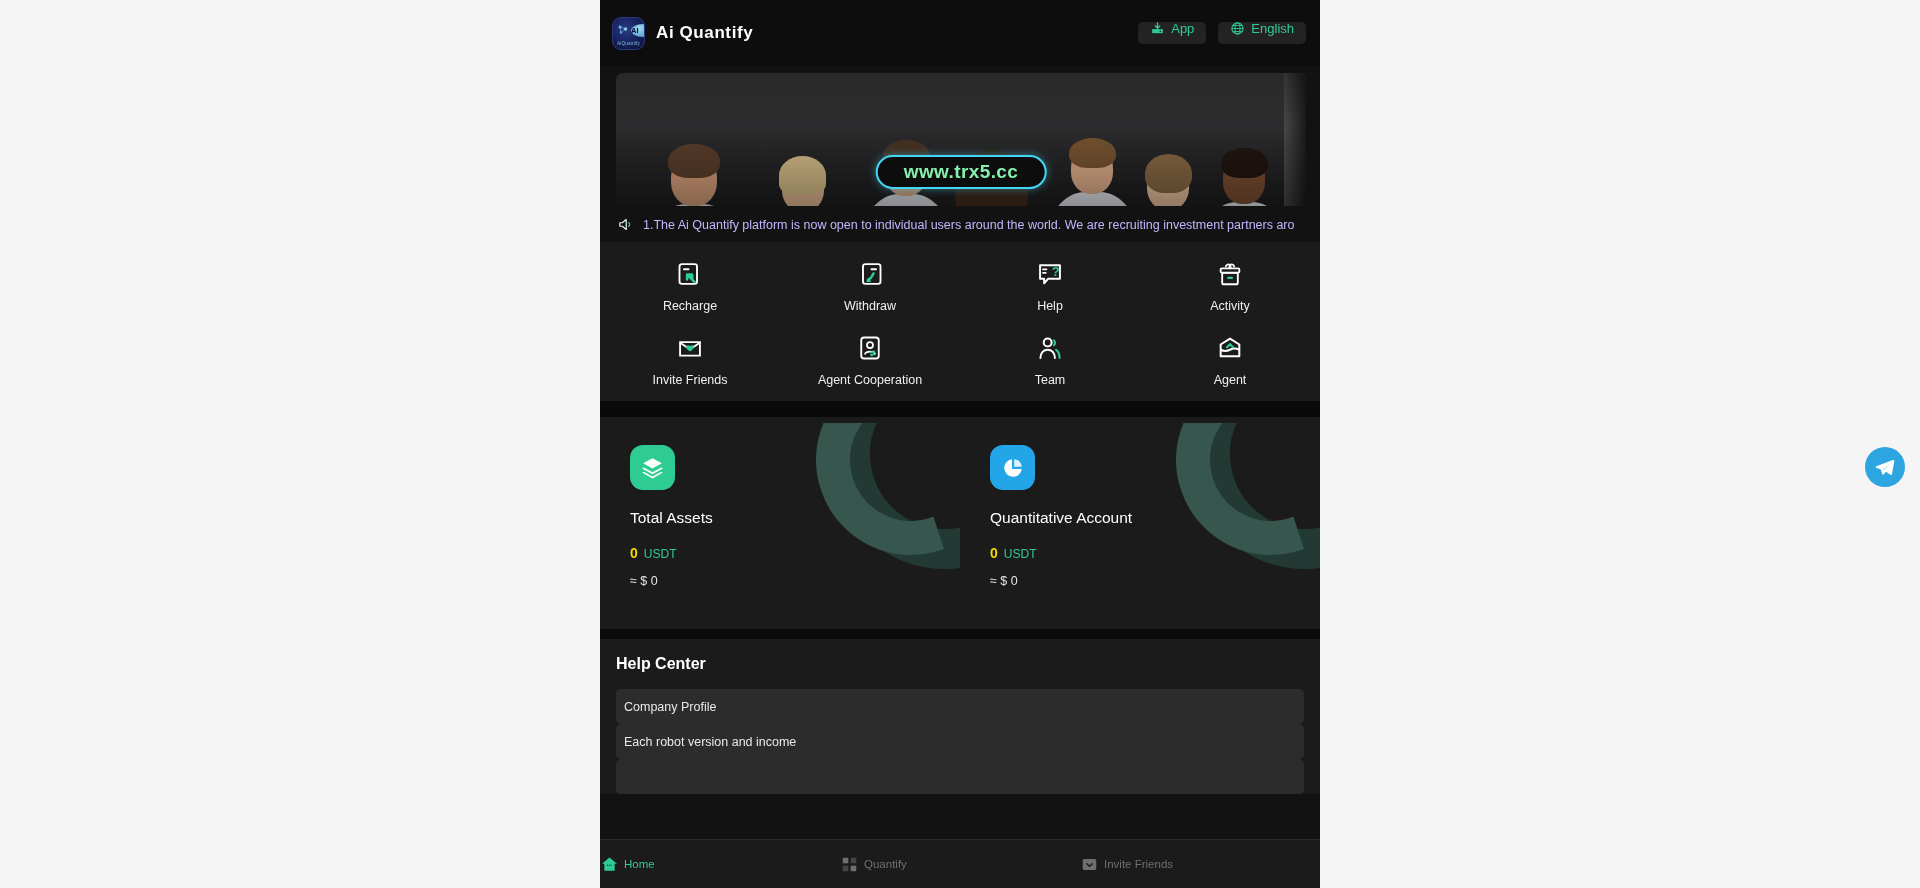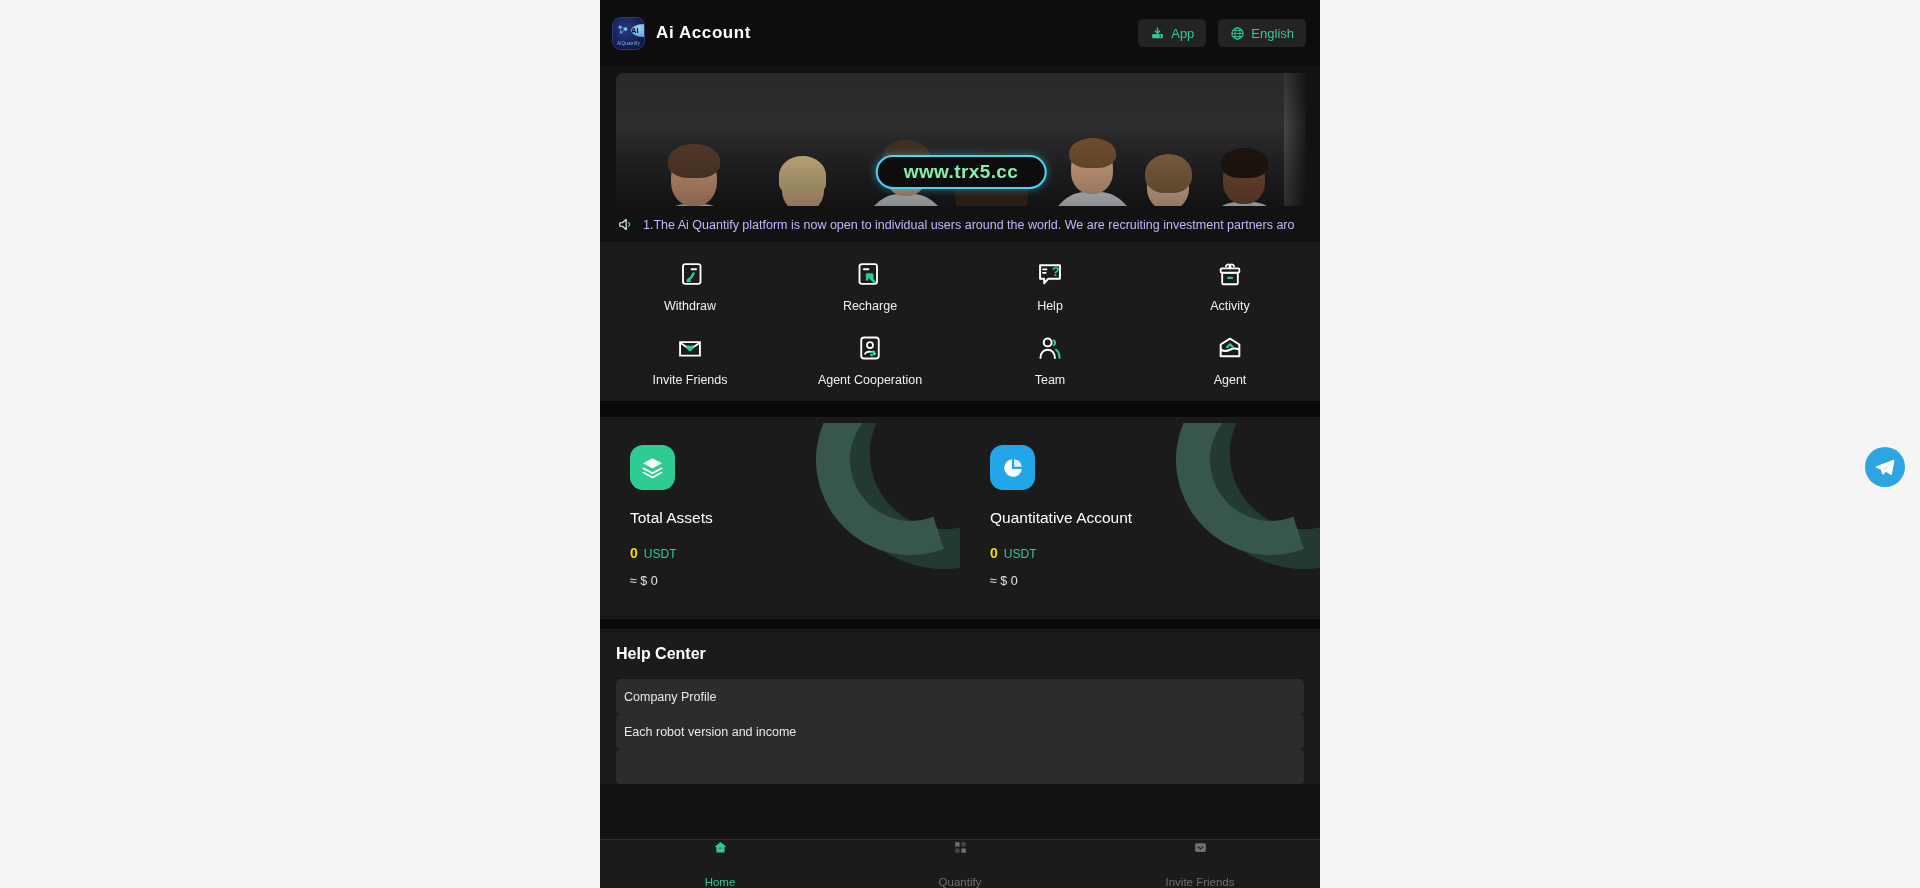--- a/index.html
+++ b/index.html
@@ -52,22 +52,22 @@
     position:absolute; left:0; right:0; bottom:3px;
     text-align:center;
     font-size:4.6px; color:#7fb9dd; letter-spacing:.2px;
   }
   #app-title {
     color:#fff; font-size:17px; font-weight:bold;
     letter-spacing:.6px; margin-left:11px;
   }
   #header-actions { margin-left:auto; display:flex; gap:12px; }
   .hbtn {
-    display:flex; align-items:center; gap:6px;
-    height:22px; padding:14px 12px;
+    display:flex; align-items:flex-end; gap:6px;
+    height:22px; padding:8px 12px;
     border-radius:5px;
     background:#232323;
     color:#2ecc92;
     font-size:13px;
     cursor:pointer;
     white-space:nowrap;
   }
   .hbtn svg { display:block; }
 
   
@@ -152,21 +152,21 @@
     margin-top:10px;
     color:#f0f0f0; font-size:12.5px;
     white-space:nowrap;
   }
   .sep-band { height:16px; background:#0a0a0a; }
 
   
   #assets {
     display:flex;
     background:#1b1b1b;
-    padding:6px 0 30px;
+    padding:6px 0 40px;
   }
   .acard {
     flex:1; position:relative;
     padding:22px 0 0 30px;
     overflow:hidden;
     min-height:166px;
   }
   .acard .arc, .acard .arc2 {
     position:absolute; pointer-events:none;
     border-radius:50%;
@@ -228,23 +228,23 @@
   #tabbar {
     position:absolute; left:0; right:0; bottom:0;
     height:49px;
     background:#1b1b1b;
     border-top:1px solid #2a2a2a;
     display:flex;
     z-index:30;
   }
   #tabbar .tab {
     flex:1;
-    display:flex; flex-direction:column;
+    display:flex; flex-direction:row;
     align-items:center; justify-content:flex-start;
-    gap:21px;
+    gap:5px;
     cursor:pointer;
     color:#6f6f6f;
   }
   #tabbar .tab .tl { font-size:11.5px; }
   #tabbar .tab.active { color:#2ecc92; }
 
   
   #tg {
     position:absolute;
     left:1865px; top:447px;
@@ -265,21 +265,21 @@
     <div id="logo-box">
       <svg class="mol" viewBox="0 0 24 24">
         <circle cx="6" cy="6" r="3" fill="#6fb7e0"></circle>
         <circle cx="17" cy="10" r="3.4" fill="#8fd0ea"></circle>
         <circle cx="8" cy="17" r="2.6" fill="#4f93c8"></circle>
         <path d="M6 6 L17 10 M17 10 L8 17 M8 17 L6 6" stroke="#7cc0e4" stroke-width="1.1" fill="none"></path>
       </svg>
       <div class="ai-ball">AI</div>
       <div class="logo-cap">AiQuantify</div>
     </div>
-    <div id="app-title">Ai Account</div>
+    <div id="app-title">Ai Quantify</div>
 
     <div id="header-actions">
       <div class="hbtn">
         <svg width="15" height="15" viewBox="0 0 24 24">
           <path d="M12 3 v8 M8.5 8 l3.5 3.5 L15.5 8" stroke="#2ecc92" stroke-width="2.1" fill="none" stroke-linecap="round" stroke-linejoin="round"></path>
           <path d="M3.5 13 h17 v6.5 h-17 z" fill="#2ecc92"></path>
           <circle cx="16.5" cy="16.5" r="1.3" fill="#232323"></circle>
         </svg>
         <span>App</span>
       </div>
@@ -354,38 +354,38 @@
         <path d="M16.5 9.2 a4 4 0 0 1 0 5.6" stroke="#2ecc92" stroke-width="1.6" fill="none" stroke-linecap="round"></path>
       </svg>
       <div class="txt">1.The Ai Quantify platform is now open to individual users around the world. We are recruiting investment partners aro</div>
     </div>
 
     <div id="menu">
       <div class="row">
         <div class="cell">
           <div class="ic">
             <svg width="28" height="28" viewBox="0 0 24 24">
+              <path d="M5 3.5 h11 a2 2 0 0 1 2 2 v13 a2 2 0 0 1 -2 2 H5 a2 2 0 0 1 -2 -2 V5.5 a2 2 0 0 1 2 -2 z" stroke="#fff" stroke-width="1.6" fill="none"></path>
+              <rect x="6" y="7" width="5.5" height="1.8" rx=".8" fill="#fff"></rect>
+              <path d="M16 19 L9.5 12.5 M9.5 12.5 h4.2 M9.5 12.5 v4.2" stroke="#2ecc92" stroke-width="2.2" fill="none" stroke-linecap="round" stroke-linejoin="round"></path>
+              <path d="M9.5 12.5 l5.5 0 l0 5.5 z" fill="#2ecc92"></path>
+            </svg>
+          </div>
+          <div class="lb">Recharge</div>
+        </div>
+        <div class="cell">
+          <div class="ic">
+            <svg width="28" height="28" viewBox="0 0 24 24">
               <path d="M19 3.5 H8 a2 2 0 0 0 -2 2 v13 a2 2 0 0 0 2 2 h11 a2 2 0 0 0 2 -2 V5.5 a2 2 0 0 0 -2 -2 z" stroke="#fff" stroke-width="1.6" fill="none"></path>
               <rect x="12.5" y="7" width="5.5" height="1.8" rx=".8" fill="#fff"></rect>
               <path d="M15 11.5 q-1.5 4 -5 6" stroke="#2ecc92" stroke-width="2.1" fill="none" stroke-linecap="round"></path>
               <path d="M13.2 18.6 l-4.2 .5 l1.4 -4 z" fill="#2ecc92"></path>
             </svg>
           </div>
           <div class="lb">Withdraw</div>
-        </div>
-        <div class="cell">
-          <div class="ic">
-            <svg width="28" height="28" viewBox="0 0 24 24">
-              <path d="M5 3.5 h11 a2 2 0 0 1 2 2 v13 a2 2 0 0 1 -2 2 H5 a2 2 0 0 1 -2 -2 V5.5 a2 2 0 0 1 2 -2 z" stroke="#fff" stroke-width="1.6" fill="none"></path>
-              <rect x="6" y="7" width="5.5" height="1.8" rx=".8" fill="#fff"></rect>
-              <path d="M16 19 L9.5 12.5 M9.5 12.5 h4.2 M9.5 12.5 v4.2" stroke="#2ecc92" stroke-width="2.2" fill="none" stroke-linecap="round" stroke-linejoin="round"></path>
-              <path d="M9.5 12.5 l5.5 0 l0 5.5 z" fill="#2ecc92"></path>
-            </svg>
-          </div>
-          <div class="lb">Recharge</div>
         </div>
         <div class="cell">
           <div class="ic">
             <svg width="28" height="28" viewBox="0 0 24 24">
               <path d="M3.5 4.5 h17 v11.5 h-10 L7 20 v-4 H3.5 z" stroke="#fff" stroke-width="1.7" fill="none" stroke-linejoin="round"></path>
               <path d="M6 8 h3 M6 11 h2.4" stroke="#fff" stroke-width="1.5" stroke-linecap="round"></path>
               <text x="13.6" y="13.6" font-size="11" font-weight="bold" fill="#2ecc92" font-family="Liberation Sans, sans-serif">?</text>
             </svg>
           </div>
           <div class="lb">Help</div>

